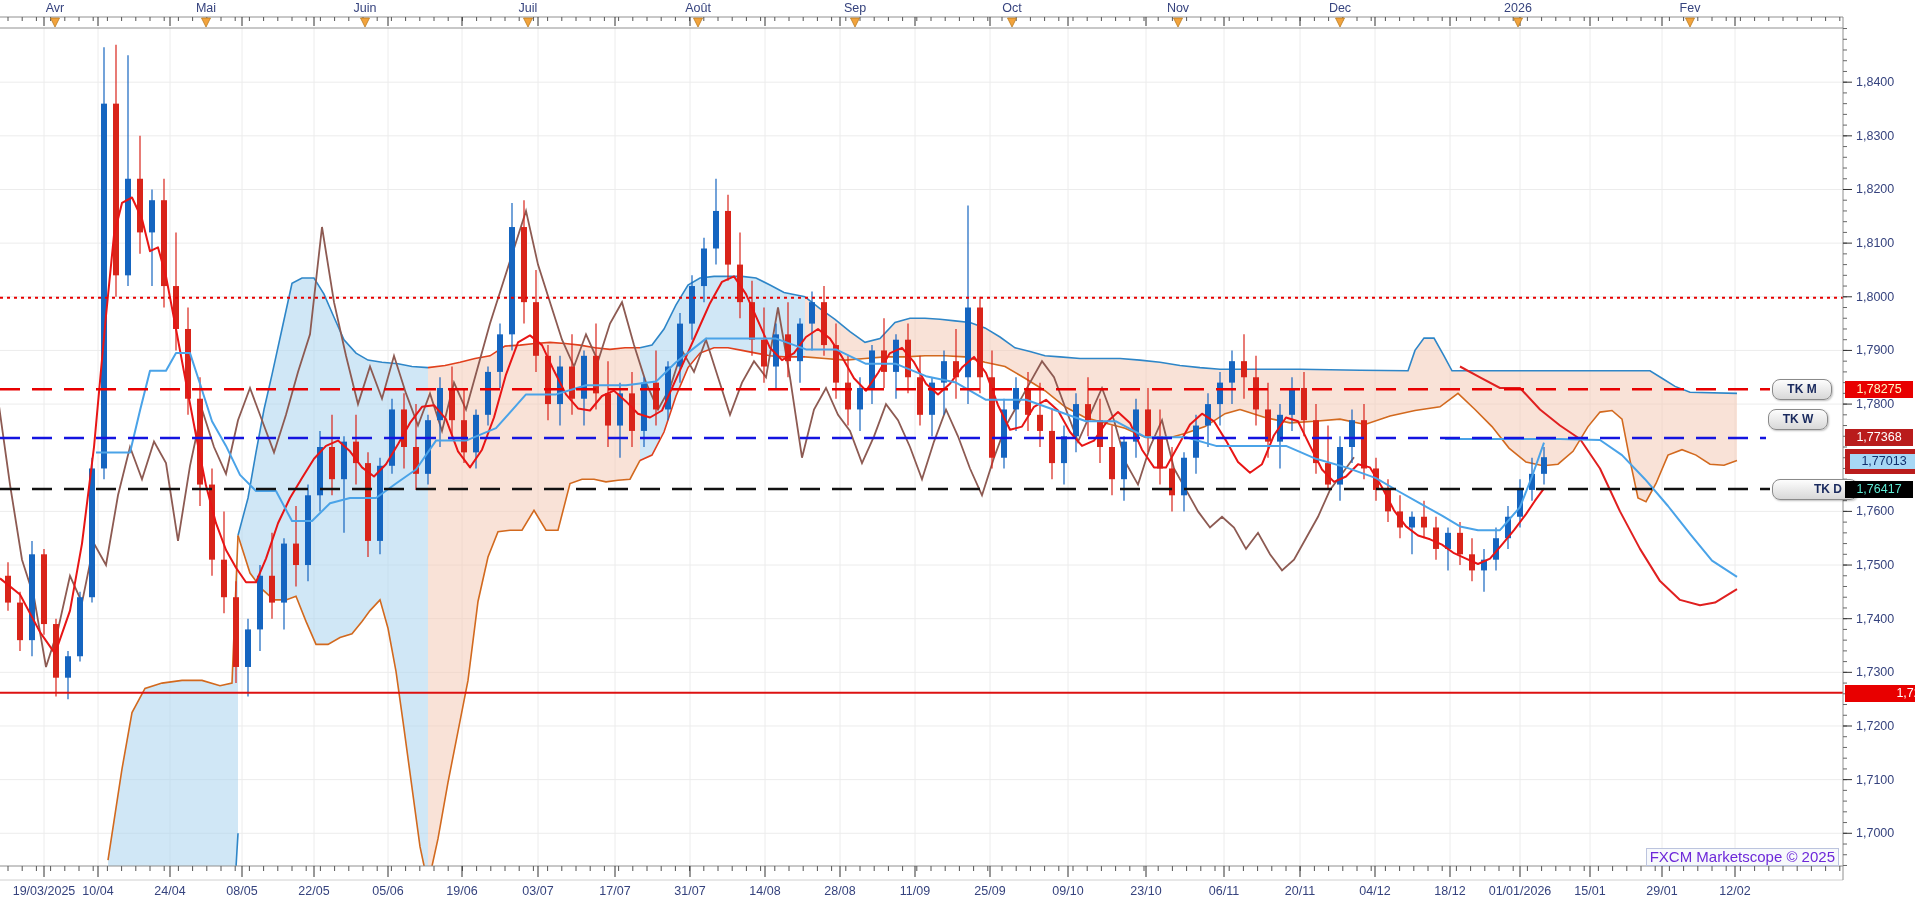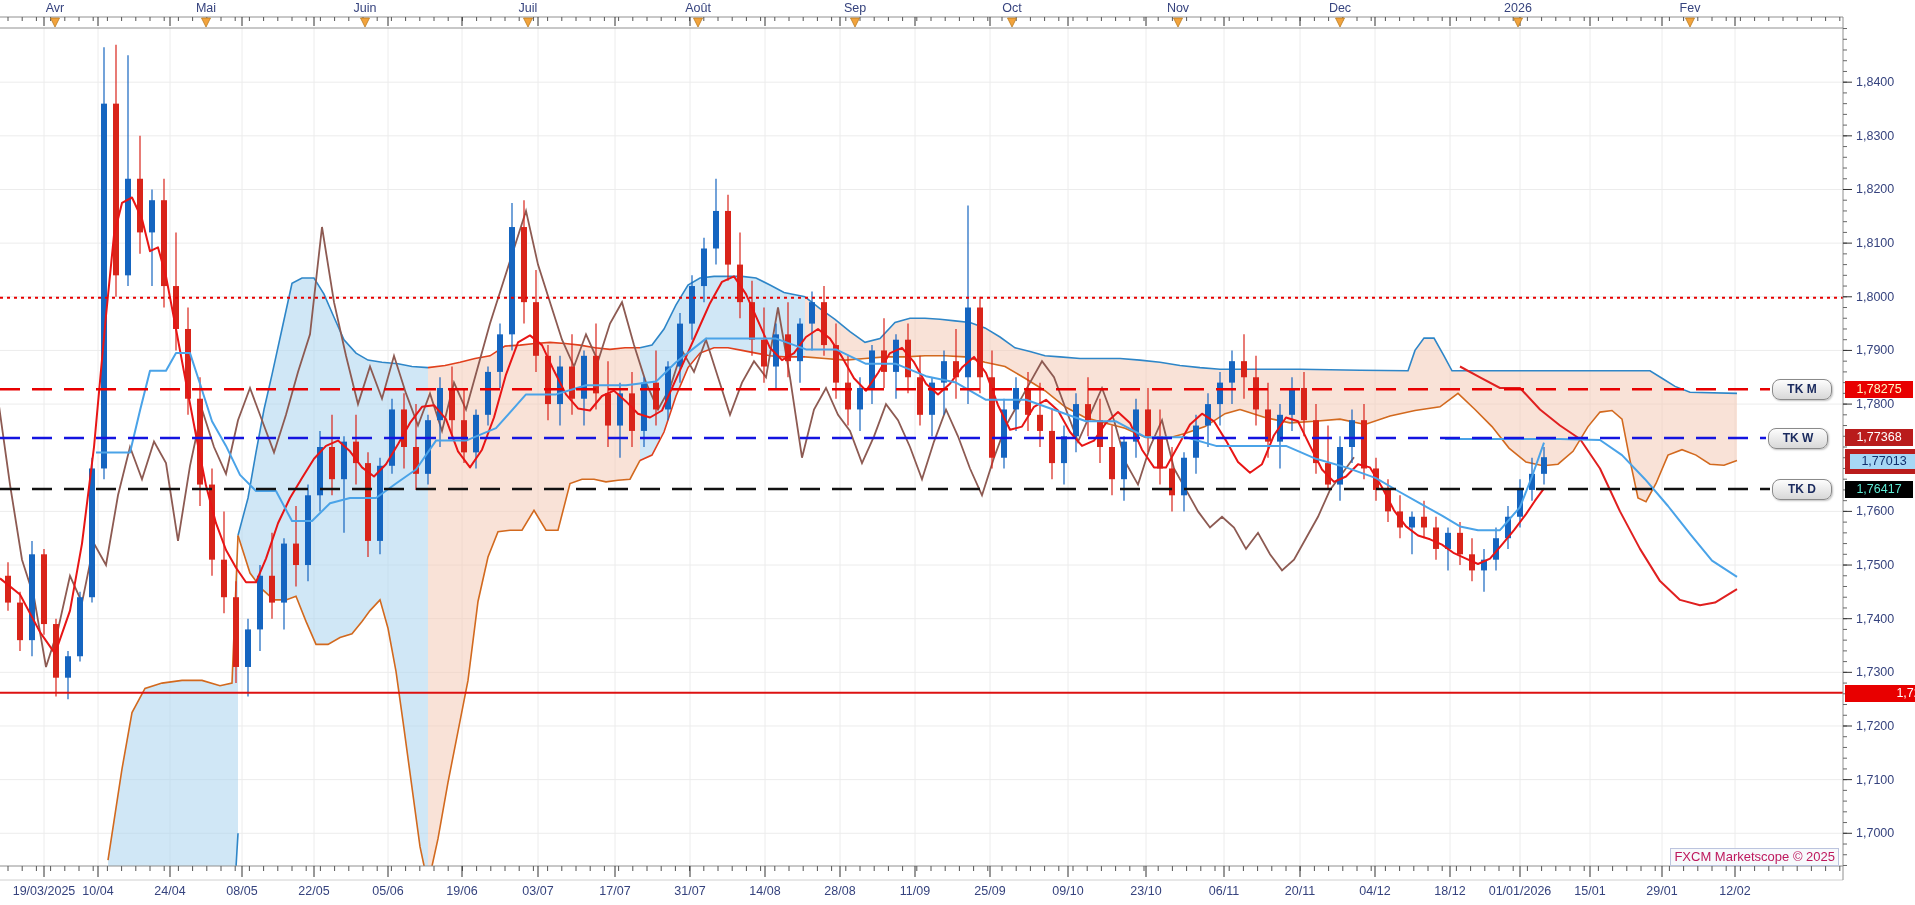--- a/index.html
+++ b/index.html
@@ -7,29 +7,29 @@
   #stage{position:relative;width:1915px;height:905px;background:#fff;}
   #cv{position:absolute;left:0;top:0;}
   #legend{position:absolute;left:8px;top:29px;font-size:12.5px;white-space:nowrap;}
   #legend span{margin-right:14px;}
   .lg0{color:#cf2020;} .lg1{color:#d81515;} .lg2{color:#2277cc;} .lg3{color:#8a4a42;}
   .lg4{color:#c06022;} .lg5{color:#2e9bd4;}
   .tkbox{position:absolute;width:58px;height:19px;line-height:19px;text-align:center;
     font-size:12px;font-weight:bold;color:#1a2a5e;
     background:linear-gradient(#fdfdfd,#d8d8d8);border:1px solid #8a8a8a;border-radius:8px;
     box-shadow:1px 1px 2px rgba(0,0,0,0.25);}
-  #tkm{left:1772px;top:379px;} #tkw{left:1768px;top:428px;} #tkd{left:1772px;top:479px;}
+  #tkm{left:1772px;top:379px;} #tkw{left:1768px;top:409px;} #tkd{left:1772px;top:479px;padding-left:26px;}
   .pbox{position:absolute;left:1845px;width:68px;height:17px;line-height:17px;
     font-size:12.5px;text-align:center;}
   #pb-tkm{top:381px;background:#e80000;color:#fef9c3;}
   #pb-tkw{top:429px;background:#b91c1c;color:#fff;}
   #pb-cur{top:449px;background:#a6d7f5;color:#10306e;border:5px solid #b91c1c;height:15px;line-height:15px;}
   #pb-tkd{top:481px;background:#000;color:#5eead4;}
   #pb-res{top:685px;background:#e80000;color:#fff;padding-left:40px;}
-  #wm{position:absolute;right:76px;top:848px;font-size:13px;color:#be185d;
+  #wm{position:absolute;right:76px;top:848px;font-size:15px;color:#6d28d9;
     background:rgba(246,248,252,0.9);border:1px solid #bcc4de;padding:0 3px;line-height:16px;}
 </style>
 </head>
 <body>
 
 <div id="stage">
   <svg id="cv" width="1915" height="905">
       <rect x="0" y="0" width="1915" height="905" fill="#ffffff"></rect>
       <defs>
         <clipPath id="plot">

